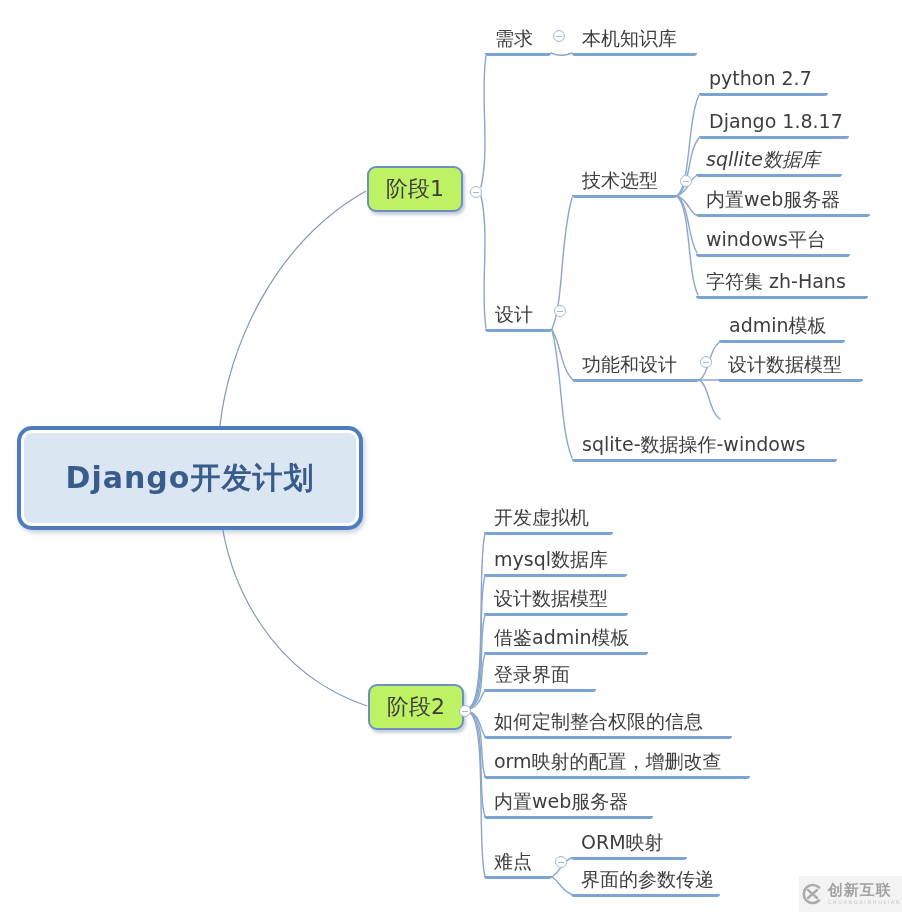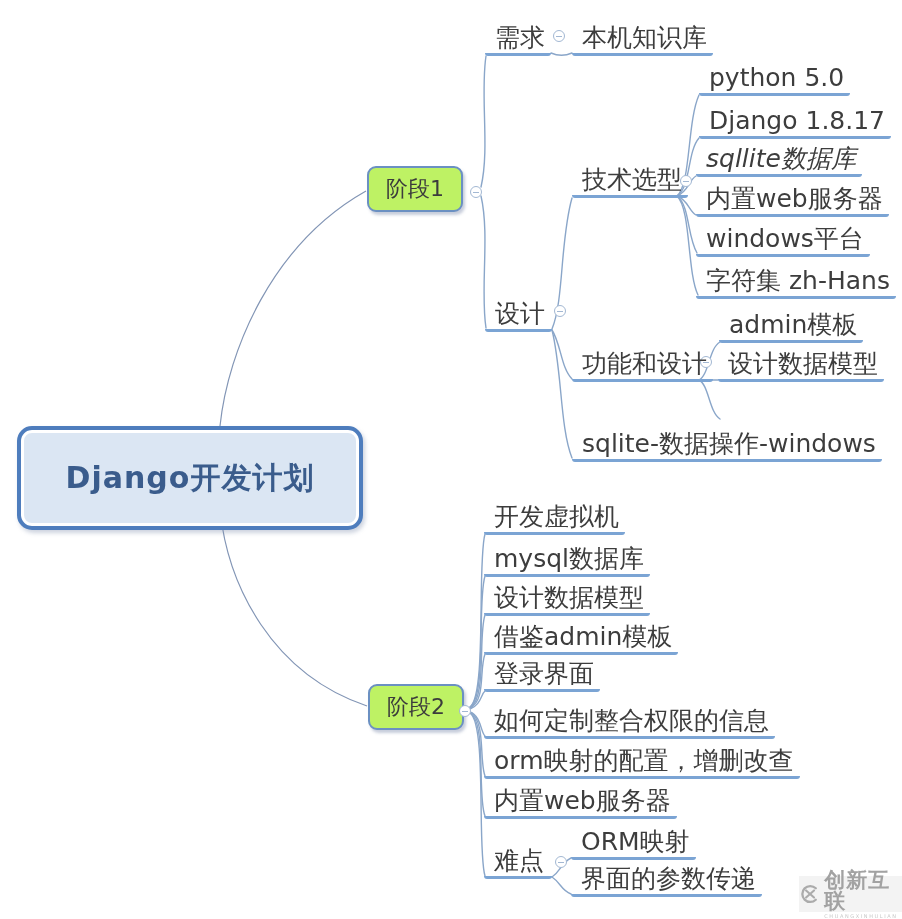--- a/index.html
+++ b/index.html
@@ -7,21 +7,21 @@
     width:902px;height:919px;position:relative;background:#ffffff;
     font-family:"DejaVu Sans","Liberation Sans",sans-serif;
     overflow:hidden;
   }
   #canvas{position:absolute;left:0;top:0;width:902px;height:919px;}
   svg.lines{position:absolute;left:0;top:0;pointer-events:none;}
 
   
   .topic{
     position:absolute;
-    font-size:25px;line-height:26px;color:#3d3d3d;
+    font-size:19px;line-height:26px;color:#3d3d3d;
     padding:0 6px 2px 10px;
     border-bottom:3px solid #7ba4d4;
     border-radius:0 0 3px 3px;
     white-space:nowrap;
     box-sizing:border-box;
   }
 
   
   .stage{
     position:absolute;width:96px;height:46px;
@@ -53,21 +53,21 @@
   }
   .collapse .dash{width:6px;height:1px;background:#a3b8d3;}
 
   
   .watermark{
     position:absolute;left:799px;top:876px;width:103px;height:36px;
     background:#f3f3f3;
     display:flex;align-items:center;justify-content:center;gap:4px;
   }
   .wm-text{display:flex;flex-direction:column;line-height:1;}
-  .wm-name{font-size:21px;font-weight:bold;color:#a2a2a2;letter-spacing:1px;}
+  .wm-name{font-size:15px;font-weight:bold;color:#a2a2a2;letter-spacing:1px;}
   .wm-sub{font-size:5px;color:#c8c8c8;letter-spacing:1.6px;margin-top:2px;}
 </style>
 </head>
 <body>
 
 <div id="canvas">
 
   <svg class="lines" width="902" height="919" viewBox="0 0 902 919">
     <g stroke="#8295b5" stroke-width="1.2" fill="none">
       <path d="M 220 426 C 228 350, 272 244, 366 191"></path>
@@ -133,21 +133,21 @@
   <div class="collapse" style="left:700px;top:356px;">
       <span class="dash"></span>
     </div>
   <div class="collapse" style="left:555px;top:856px;">
       <span class="dash"></span>
     </div>
 
   <div class="topic" style="left:485px;top:25px;min-width:66px;">需求</div>
   <div class="topic" style="left:572px;top:25px;min-width:125px;">本机知识库</div>
 
-  <div class="topic" style="left:699px;top:65px;min-width:129px;">python 5.0</div>
+  <div class="topic" style="left:699px;top:65px;min-width:129px;">python 2.7</div>
   <div class="topic" style="left:699px;top:108px;min-width:147px;">Django 1.8.17</div>
   <div class="topic" style="left:696px;top:146px;min-width:146px;font-style:italic;">sqllite数据库</div>
   <div class="topic" style="left:572px;top:167px;min-width:105px;">技术选型</div>
   <div class="topic" style="left:696px;top:186px;min-width:174px;">内置web服务器</div>
   <div class="topic" style="left:696px;top:226px;min-width:154px;">windows平台</div>
   <div class="topic" style="left:696px;top:268px;min-width:172px;">字符集 zh-Hans</div>
 
   <div class="topic" style="left:485px;top:301px;min-width:67px;">设计</div>
   <div class="topic" style="left:719px;top:312px;min-width:126px;">admin模板</div>
   <div class="topic" style="left:572px;top:351px;min-width:127px;">功能和设计</div>

